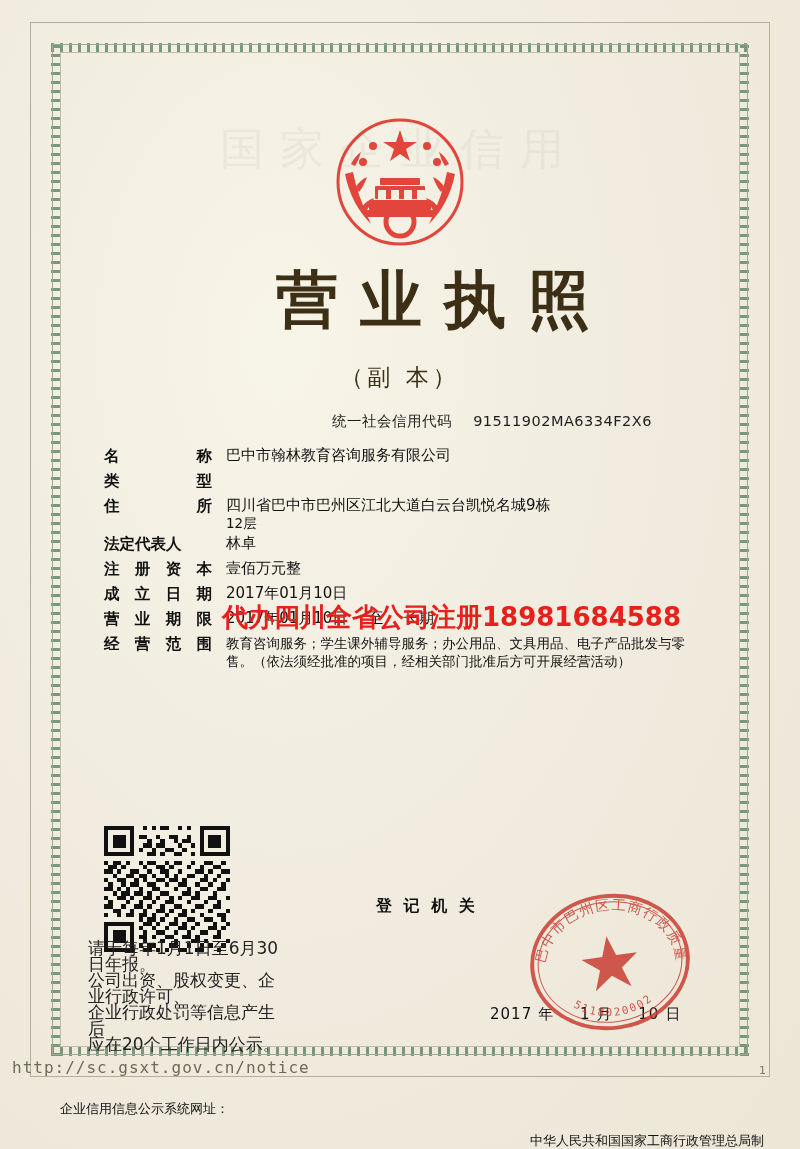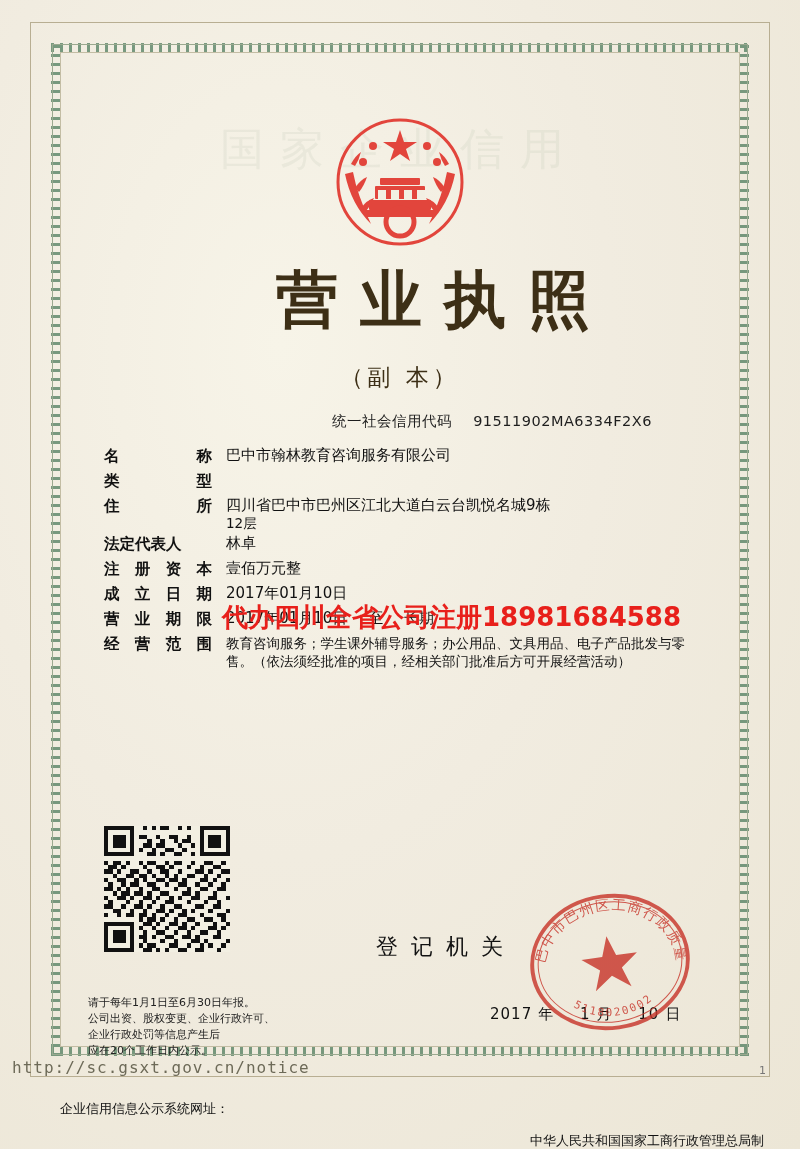--- a/index.html
+++ b/index.html
@@ -90,27 +90,27 @@
   .ad{
     position:absolute;left:222px;top:600px;
     color:#e8201b;font-weight:bold;font-size:26px;letter-spacing:0px;
     white-space:nowrap;
     font-family:"DejaVu Sans","Liberation Sans",sans-serif;
   }
 
   
   .qr{position:absolute;left:104px;top:826px;width:126px;height:126px;}
   .notes{
-    position:absolute;left:88px;top:995px;width:200px;
-    font-size:11px;line-height:16px;color:#222;
+    position:absolute;left:88px;top:940px;width:200px;
+    font-size:17px;line-height:16px;color:#222;
   }
 
   .reg-authority{
-    position:absolute;left:376px;top:932px;
-    font-size:22px;letter-spacing:3px;color:#111;font-weight:normal;
+    position:absolute;left:376px;top:896px;
+    font-size:16px;letter-spacing:3px;color:#111;font-weight:bold;
   }
   .date-line{
     position:absolute;left:490px;top:1005px;
     font-size:15px;color:#111;letter-spacing:1px;
   }
   .date-line .g{margin:0 6px;}
 
   
   .seal{position:absolute;left:524px;top:888px;width:172px;height:148px;opacity:.82;}
 

